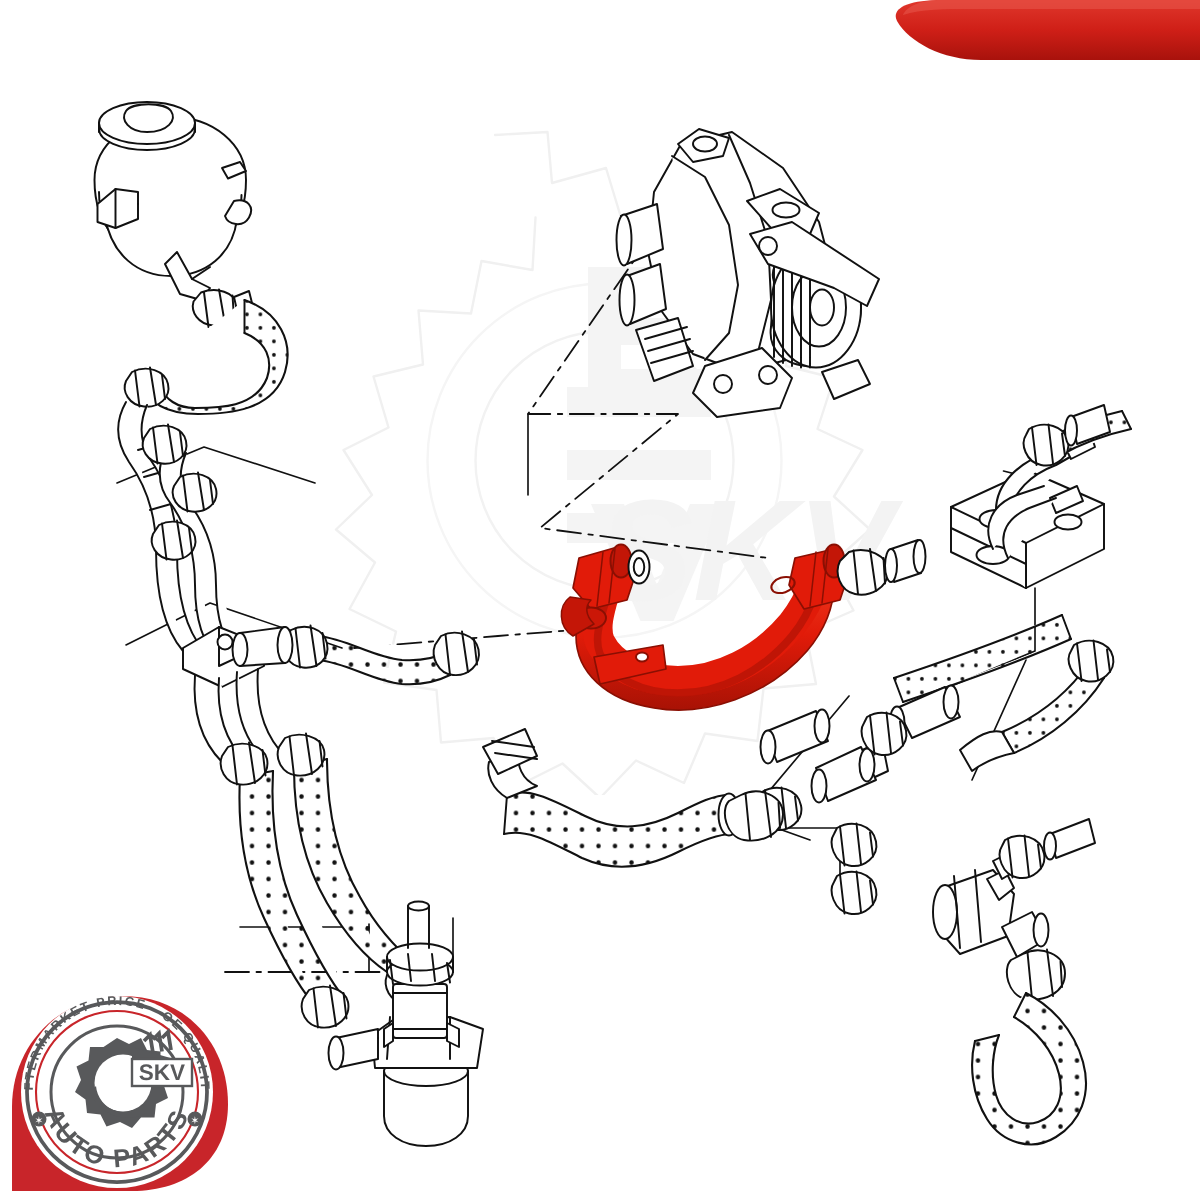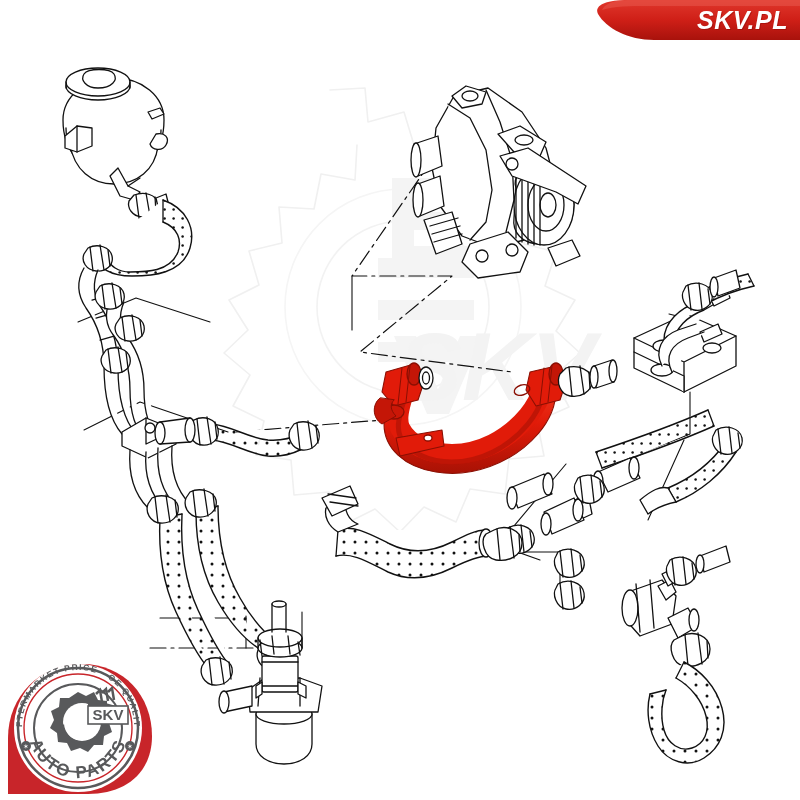--- a/index.html
+++ b/index.html
@@ -486,21 +486,20 @@
       </g>
 
     </g>
   </svg>
 
   <div class="banner">
     <svg class="banner-shape" viewBox="0 0 212 40" preserveAspectRatio="none">
       <path d="M40 0 H212 V40 H66 C40 40 18 28 10 14 C6 6 16 0 40 0 Z" fill="url(#bannerGrad)"></path>
       <path d="M40 0 H212 V6 H60 C42 6 26 6 14 10 C16 5 24 0 40 0 Z" fill="#e8574c" opacity="0.55"></path>
     </svg>
-    <div class="banner-text">SKV.PL</div>
   </div>
 
   <svg class="seal" viewBox="0 0 152 148">
     <defs>
       <path id="arcTop" d="M20 80 A56 56 0 0 1 132 80"></path>
       <path id="arcBottom" d="M26 82 A50 50 0 0 0 126 82"></path>
     </defs>
 
     <path d="M6 148 L6 92 C6 50 38 18 80 18 C122 18 150 50 150 90
              C150 128 122 148 86 148 Z" fill="#c8252a"></path>

